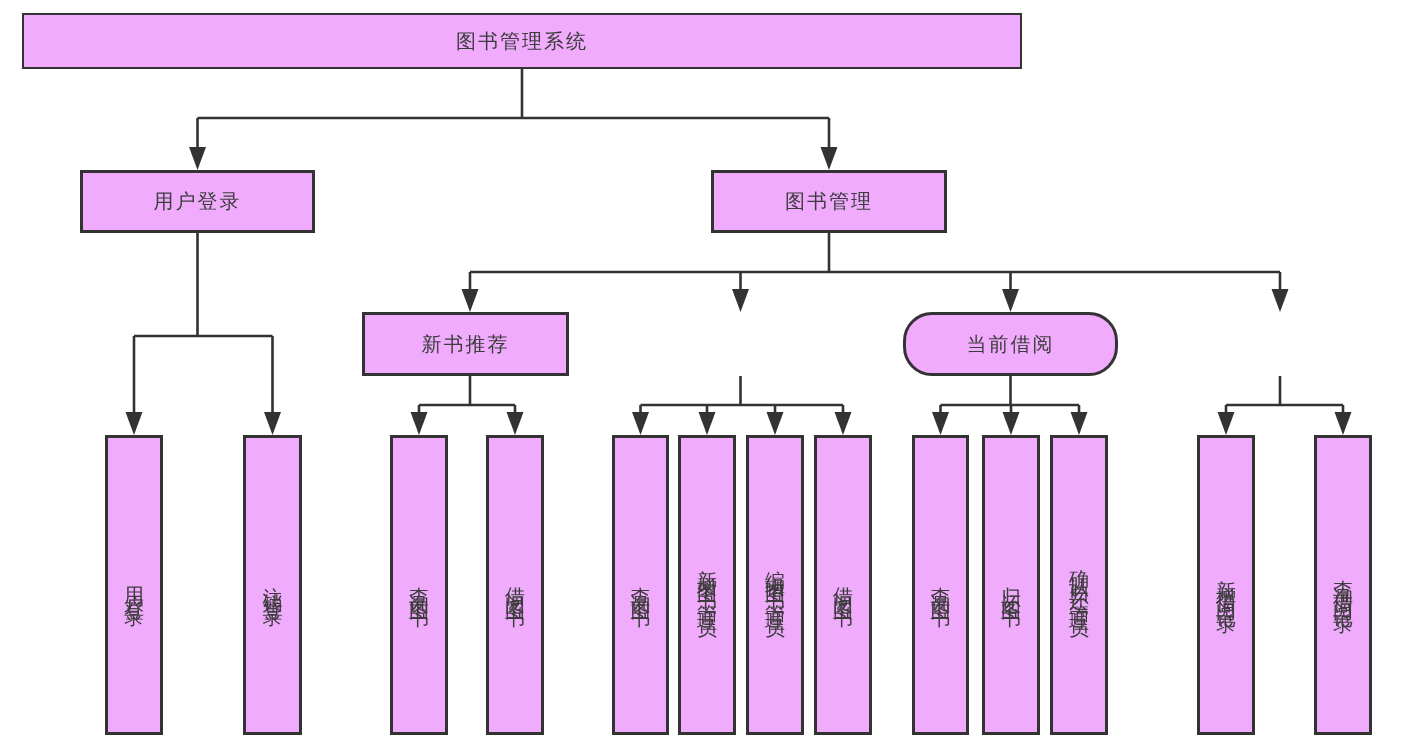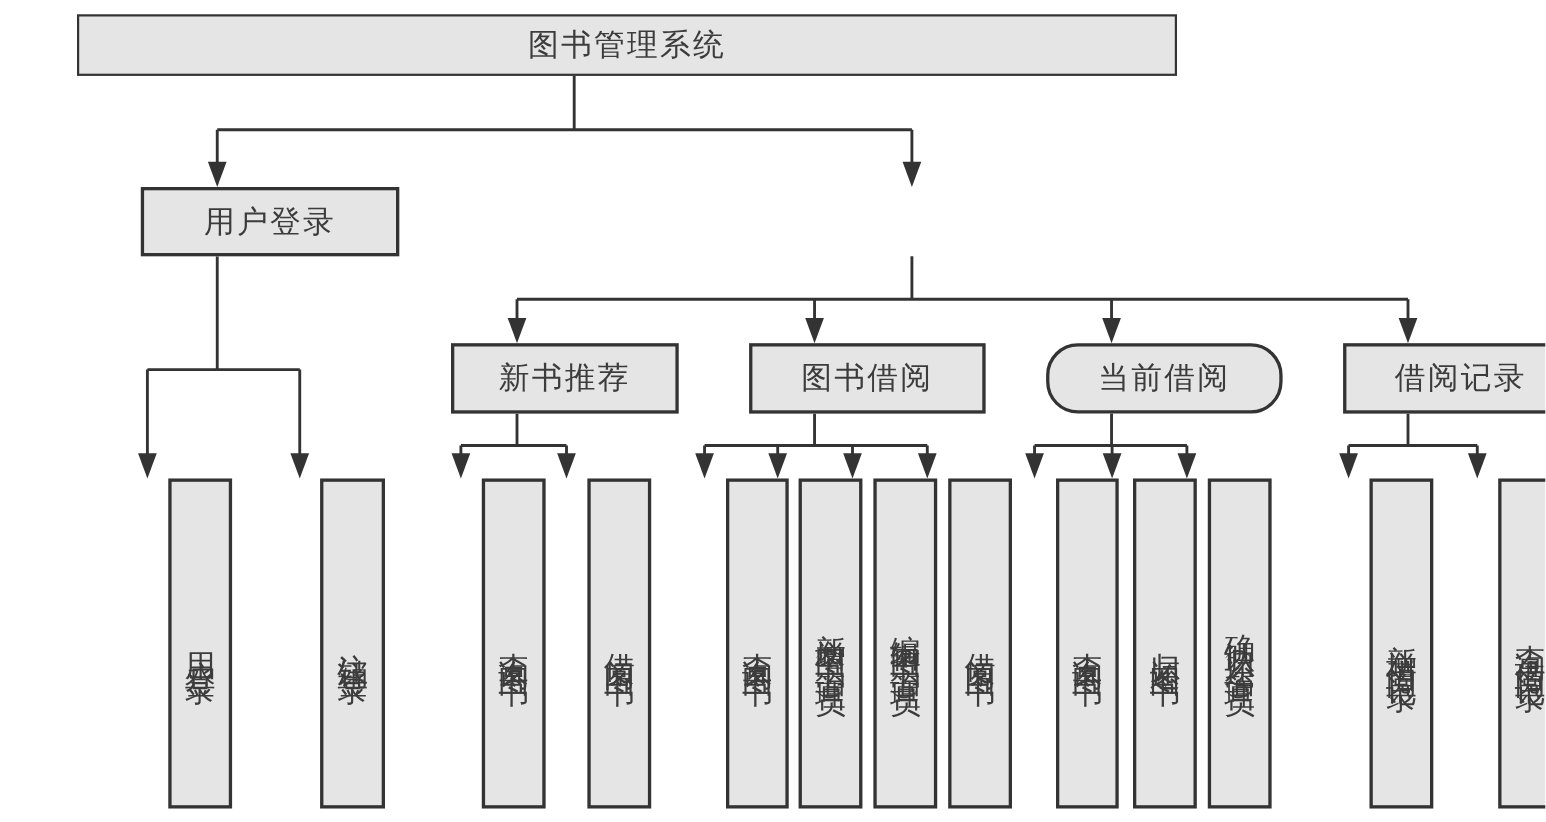--- a/index.html
+++ b/index.html
@@ -30,27 +30,26 @@
     stroke: var(--line);
     stroke-width: 2.6;
   }
   .connector polygon {
     fill: var(--line);
     stroke: none;
   }
   .node {
     position: absolute;
     border: 3px solid var(--line);
-    background: #e5e5e5;
+    background: #f0abfc;
     display: flex;
     align-items: center;
     justify-content: center;
     color: var(--text);
-    font-size: 28px;
-    margin-left: 48px;
+    font-size: 20px;
   }
   .node.root { border-width: 2.5px; }
   .node .h-label {
     letter-spacing: 2px;
     white-space: nowrap;
   }
   .node.leaf .v-label {
     writing-mode: vertical-rl;
     text-orientation: mixed;
     letter-spacing: 7px;
@@ -104,32 +103,29 @@
     </g>
   </svg>
 
   <div class="node root" style="left:22px; top:13px; width:1000px; height:56px;">
     <span class="h-label">图书管理系统</span>
   </div>
 
   <div class="node" style="left:80px; top:170px; width:235px; height:63px;">
     <span class="h-label">用户登录</span>
   </div>
+  <div class="node" style="left:711px; top:170px; width:236px; height:63px;">
+    <span class="h-label">图书管理</span>
+  </div>
 
   <div class="node" style="left:362px; top:312px; width:207px; height:64px;">
     <span class="h-label">新书推荐</span>
   </div>
-  <div class="node" style="left:633px; top:312px; width:215px; height:64px;">
-    <span class="h-label">图书借阅</span>
-  </div>
   <div class="node" style="left:903px; top:312px; width:215px; height:64px;border-radius:29px;">
     <span class="h-label">当前借阅</span>
-  </div>
-  <div class="node" style="left:1173px; top:312px; width:214px; height:64px;">
-    <span class="h-label">借阅记录</span>
   </div>
 
   <div class="node leaf" style="left:105px; top:435px; width:58px; height:300px;">
     <span class="v-label">用户登录</span>
   </div>
   <div class="node leaf" style="left:243px; top:435px; width:59px; height:300px;">
     <span class="v-label">注销登录</span>
   </div>
 
   <div class="node leaf" style="left:390px; top:435px; width:58px; height:300px;">

